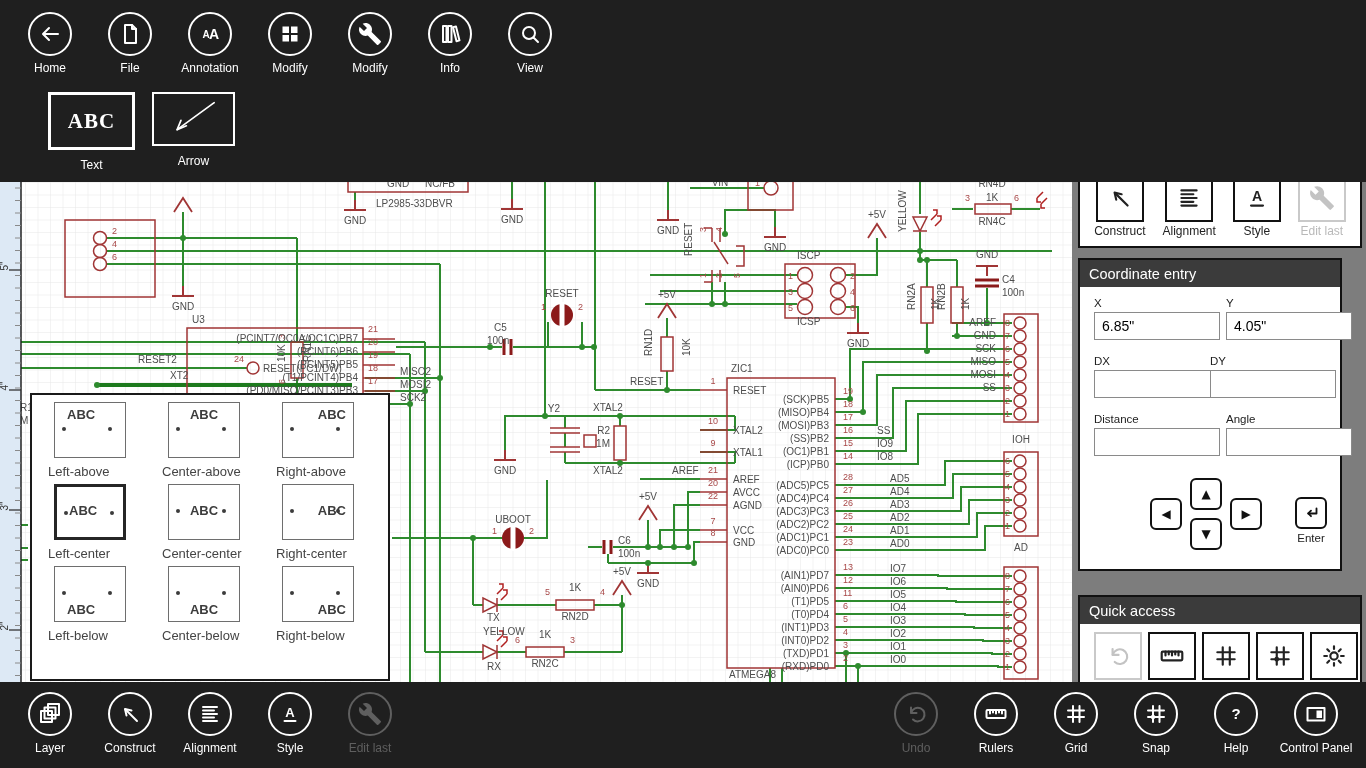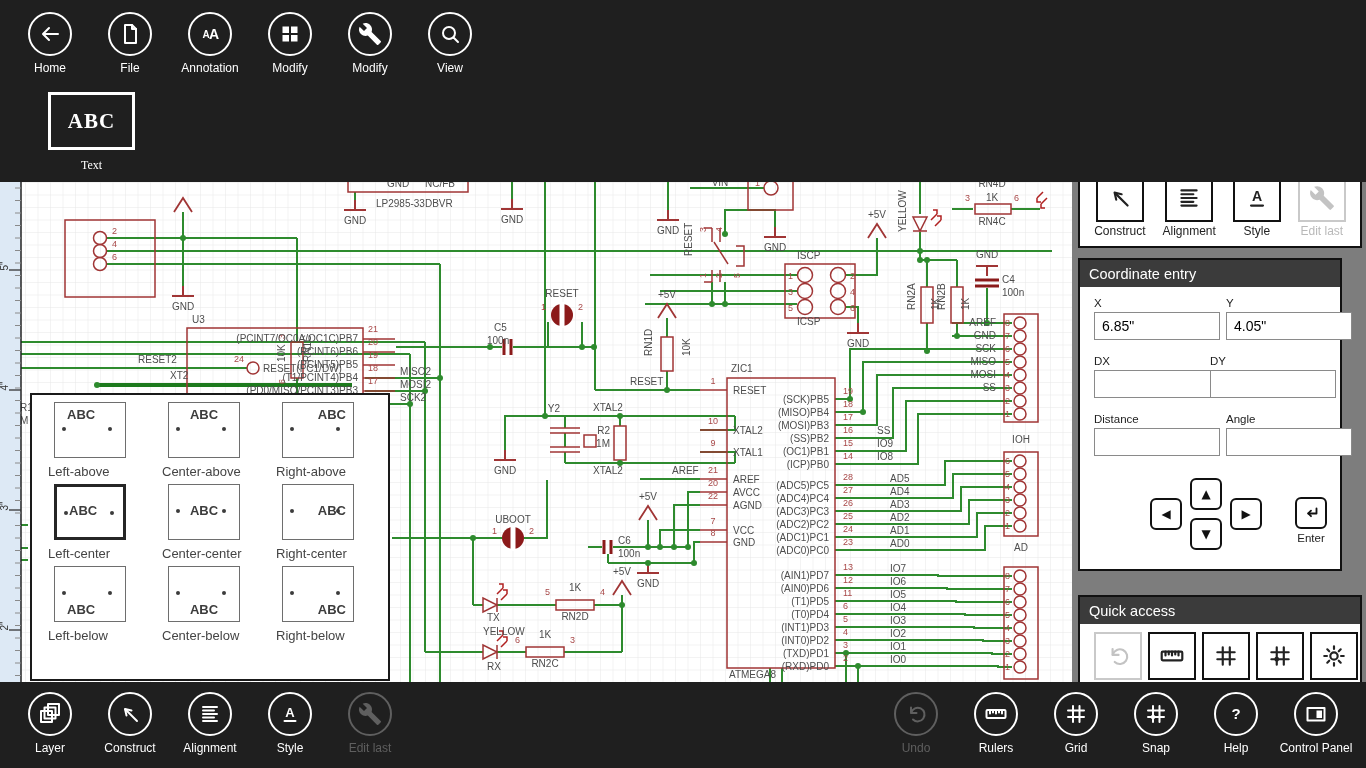--- a/index.html
+++ b/index.html
@@ -10,21 +10,21 @@
   .cbtn{width:80px;display:flex;flex-direction:column;align-items:center;cursor:pointer;}
   .cbtn .circ{width:40px;height:40px;border:2px solid #fff;border-radius:50%;display:flex;align-items:center;justify-content:center;color:#fff;}
   .cbtn .lbl{margin-top:5px;font-size:12px;color:#fff;white-space:nowrap;}
   .cbtn.disabled .circ{border-color:#5f5f5f;color:#5f5f5f;}
   .cbtn.disabled .lbl{color:#5f5f5f;}
   #top-row1{position:absolute;left:10px;top:12px;display:flex;}
   #top-row2{position:absolute;left:48px;top:92px;display:flex;gap:17px;}
   .tool2{display:flex;flex-direction:column;align-items:center;cursor:pointer;}
   .tool2 .box{width:79px;height:50px;border:2px solid #fff;display:flex;align-items:center;justify-content:center;color:#fff;}
   .tool2.sel .box{width:81px;height:52px;border-width:3px;}
-  .tool2 .lbl{margin-top:8px;font-size:12px;color:#fff;font-family:Liberation Serif, serif;}
+  .tool2 .lbl{margin-top:8px;font-size:12px;color:#fff;}
   .abc-glyph{font-family:"Liberation Serif",serif;font-weight:bold;font-size:21px;letter-spacing:1px;}
   #bb-left{position:absolute;left:10px;top:10px;display:flex;}
   #bb-right{position:absolute;left:876px;top:10px;display:flex;}
   
   #canvas-wrap{position:absolute;left:0;top:182px;width:1072px;height:500px;background:#14b8a6;z-index:1;}
   #schematic{display:block;}
   text.g{fill:#4d4d4d;font:10px "Liberation Sans",sans-serif;}
   text.r{fill:#a84848;font:9px "Liberation Sans",sans-serif;}
   text.rul{fill:#333;font:10px "Liberation Sans",sans-serif;}
   .w{stroke:#2e8b2e;stroke-width:1.6;fill:none;}
@@ -115,33 +115,54 @@
           <div class="circ">
             <svg width="24" height="24" viewBox="0 0 24 24">
               <path fill="currentColor" d="M22.7 19l-9.1-9.1c.9-2.3.4-5-1.5-6.9-2-2-5-2.4-7.4-1.3L9 6 6 9 1.6 4.7C.4 7.1.9 10.1 2.9 12.1c1.9 1.9 4.6 2.4 6.9 1.5l9.1 9.1c.4.4 1 .4 1.4 0l2.3-2.3c.5-.4.5-1.1.1-1.4z"></path>
             </svg>
           </div>
       <div class="lbl">Modify</div>
         </div>
         <div class="cbtn">
           <div class="circ">
             <svg width="24" height="24" viewBox="0 0 24 24">
+              <g stroke="currentColor" stroke-width="2" fill="none" stroke-linecap="round" stroke-linejoin="round">
+                <rect x="5" y="4" width="3.5" height="16"></rect>
+                <rect x="10" y="4" width="3.5" height="16"></rect>
+                <path d="M15 5.2l3-.8 3.5 14-3 .8z"></path>
+              </g>
+            </svg>
+          </div>
+      <div class="lbl">Info</div>
+        </div>
+        <div class="cbtn">
+          <div class="circ">
+            <svg width="24" height="24" viewBox="0 0 24 24">
               <circle cx="11" cy="11" r="6" stroke="currentColor" stroke-width="2" fill="none" stroke-linecap="round" stroke-linejoin="round"></circle>
               <path d="M15.5 15.5L20 20" stroke="currentColor" stroke-width="2" fill="none" stroke-linecap="round" stroke-linejoin="round"></path>
             </svg>
           </div>
       <div class="lbl">View</div>
         </div>
       </div>
     <div id="top-row2">
         <div class="tool2 sel">
           <div class="box">
             <span class="abc-glyph">ABC</span>
           </div>
     <div class="lbl">Text</div>
+        </div>
+        <div class="tool2">
+          <div class="box">
+            <span><svg viewBox="0 0 76 46" width="64" height="40">
+                <path d="M62 6L18 38" stroke="currentColor" stroke-width="2" fill="none" stroke-linecap="round" stroke-linejoin="round"></path>
+                <path d="M18 38l4.5-11M18 38l11-4.5" stroke="currentColor" stroke-width="2" fill="none" stroke-linecap="round" stroke-linejoin="round"></path>
+              </svg></span>
+          </div>
+    <div class="lbl">Arrow</div>
         </div>
       </div>
   </div>
 
   <div id="canvas-wrap">
     <svg id="schematic" width="1072" height="500" viewBox="0 0 1072 500">
         <defs>
           <pattern id="grid" width="12.5" height="12.5" patternUnits="userSpaceOnUse">
             <path d="M12.5 0H0V12.5" fill="none" stroke="#e7e7e7" stroke-width="1"></path>
           </pattern>

